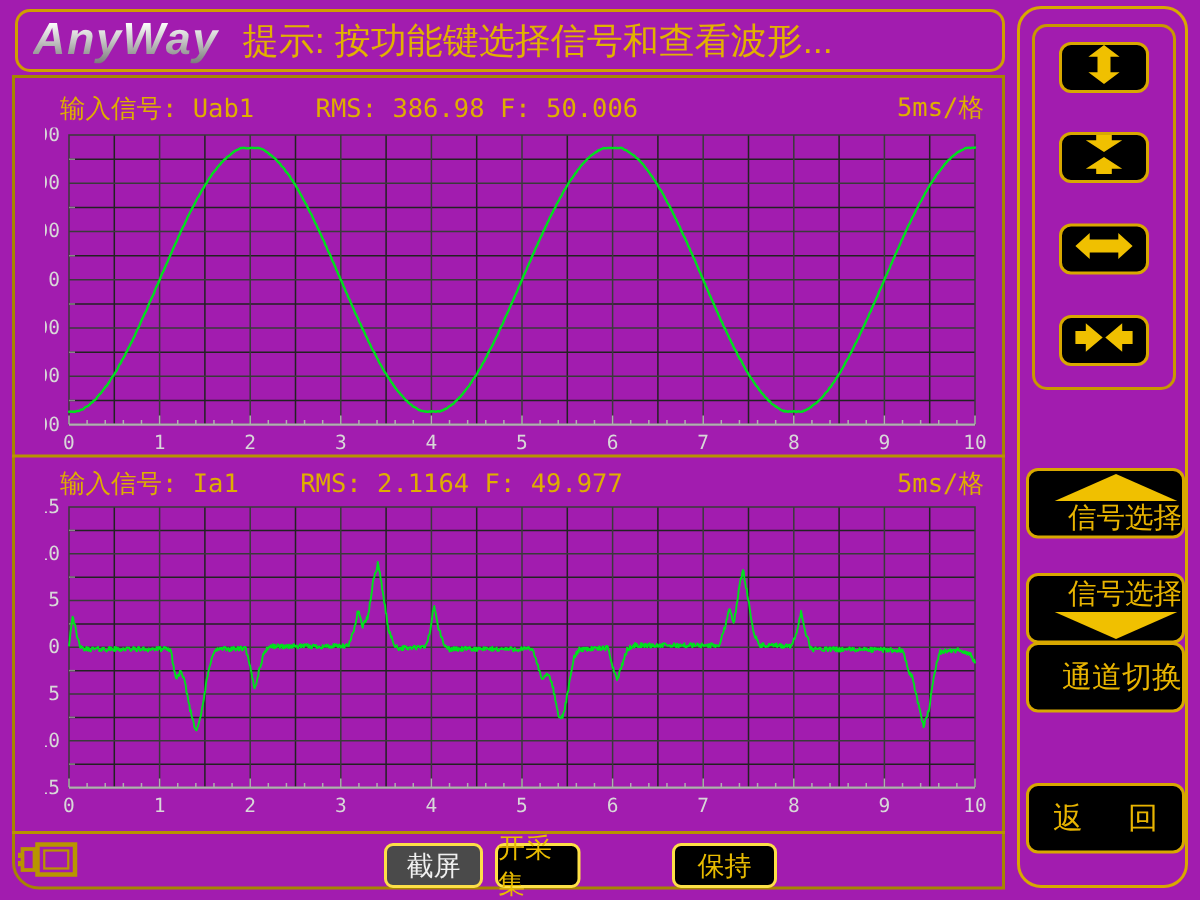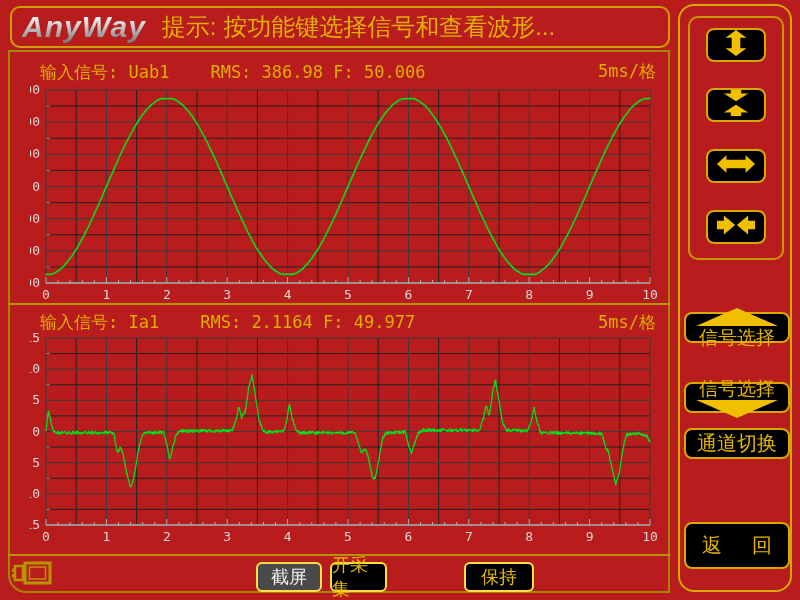--- a/index.html
+++ b/index.html
@@ -1,16 +1,16 @@
 <!DOCTYPE html>
 <html><head>
 <meta charset="utf-8">
 <style>
   html,body{margin:0;padding:0;background:#000;}
-  .screen{position:relative;width:800px;height:600px;background:#b91c1c;overflow:hidden;
+  .screen{position:relative;width:800px;height:600px;background:#a21caf;overflow:hidden;
           font-family:"Liberation Sans",sans-serif;}
 
   
   .titlebar{position:absolute;left:10px;top:6px;width:656px;height:38px;
             border:2px solid #cf9e00;border-radius:10px;display:flex;align-items:center;}
   .logo{margin-left:10px;font-size:30px;font-style:italic;font-weight:bold;letter-spacing:1px;
         font-family:"Liberation Sans",sans-serif;
         background:linear-gradient(180deg,#ffffff 15%,#cfcfcf 45%,#7a7a7a 95%);
         -webkit-background-clip:text;background-clip:text;color:transparent;}
   .title-text{margin-left:16px;font-size:24px;color:#e2b100;}
@@ -32,23 +32,23 @@
   .battery{position:absolute;left:12px;top:560px;z-index:4;}
 
   
   .sidebar-outer{position:absolute;left:678px;top:4px;width:114px;height:588px;box-sizing:border-box;
                  border:2px solid #d8a800;border-radius:16px;}
   .arrow-container{position:absolute;left:688px;top:16px;width:96px;height:244px;box-sizing:border-box;
                    border:2px solid #c89800;border-radius:10px;}
   .arrow-btn{position:absolute;left:706px;width:60px;height:34px;box-sizing:border-box;
              border:2px solid #d8a800;border-radius:8px;display:flex;align-items:center;
              justify-content:center;cursor:pointer;background:#000;}
-  .sig-btn{position:absolute;left:684px;width:106px;height:31px;box-sizing:border-box;
+  .sig-btn{position:absolute;left:684px;width:106px;height:47px;box-sizing:border-box;
            border:2px solid #d8a800;border-radius:8px;display:flex;flex-direction:column;
-           align-items:center;justify-content:center;cursor:pointer;background:#000;color:#e8b400;}
+           align-items:flex-end;justify-content:center;cursor:pointer;background:#000;color:#e8b400;}
   .sig-btn .lbl{font-size:19px;line-height:21px;}
   .side-label{font-size:20px;color:#e8b400;}
   .back-btn{position:absolute;left:684px;width:106px;height:47px;box-sizing:border-box;
             border:2px solid #d8a800;border-radius:8px;display:flex;align-items:center;
             justify-content:space-between;padding:0 16px;cursor:pointer;background:#000;color:#e8b400;
             font-size:20px;}
 </style>
 </head>
 <body>
 
@@ -295,21 +295,21 @@
     <svg viewBox="0 0 40 26" width="40" height="26">
       <rect x="13" y="3" width="25" height="20" fill="none" stroke="#b89500" stroke-width="3"></rect>
       <rect x="17.5" y="7" width="16" height="12" fill="none" stroke="#b89500" stroke-width="1.5"></rect>
       <rect x="3" y="6" width="8" height="14" fill="none" stroke="#b89500" stroke-width="2.5"></rect>
       <rect x="0" y="8.5" width="4" height="3.5" fill="#b89500"></rect>
       <rect x="0" y="14" width="4" height="3.5" fill="#b89500"></rect>
     </svg>
   </span>
   <div class="status-btn active" style="left:256px;top:562px;width:66px;">截屏</div>
   <div class="status-btn" style="left:330px;top:562px;width:57px;">开采集</div>
-  <div class="status-btn" style="left:464px;top:562px;width:70px;">保持</div>
+  <div class="status-btn" style="left:448px;top:562px;width:70px;">保持</div>
 
   <div class="sidebar-outer"></div>
   <div class="arrow-container"></div>
 
   <div class="arrow-btn" style="top:28px;">
     <span>
       <svg viewBox="0 0 44 30" width="40" height="26">
         <polygon fill="#f0c000" points="22,0 34,9 27,9 27,21 34,21 22,30 10,21 17,21 17,9 10,9"></polygon>
       </svg>
     </span>

